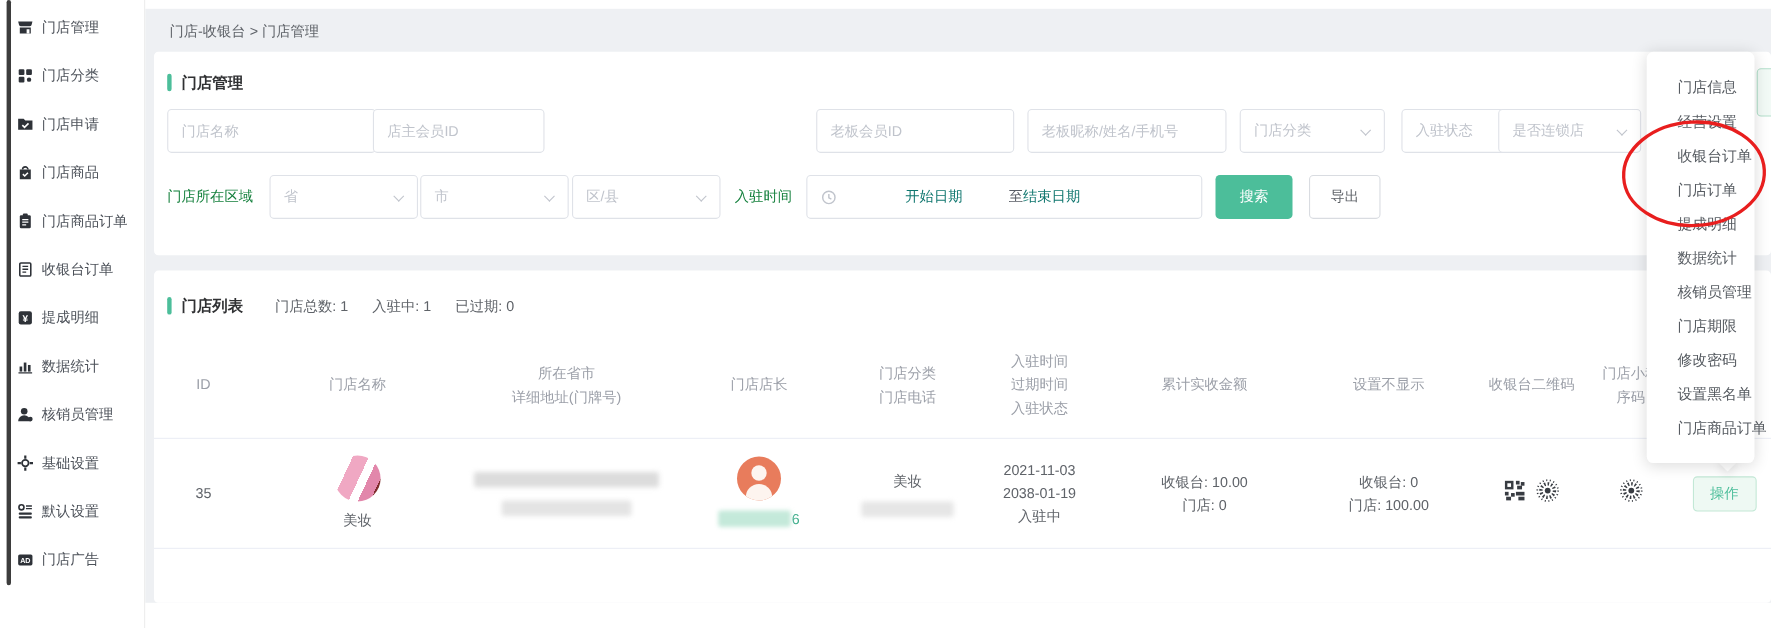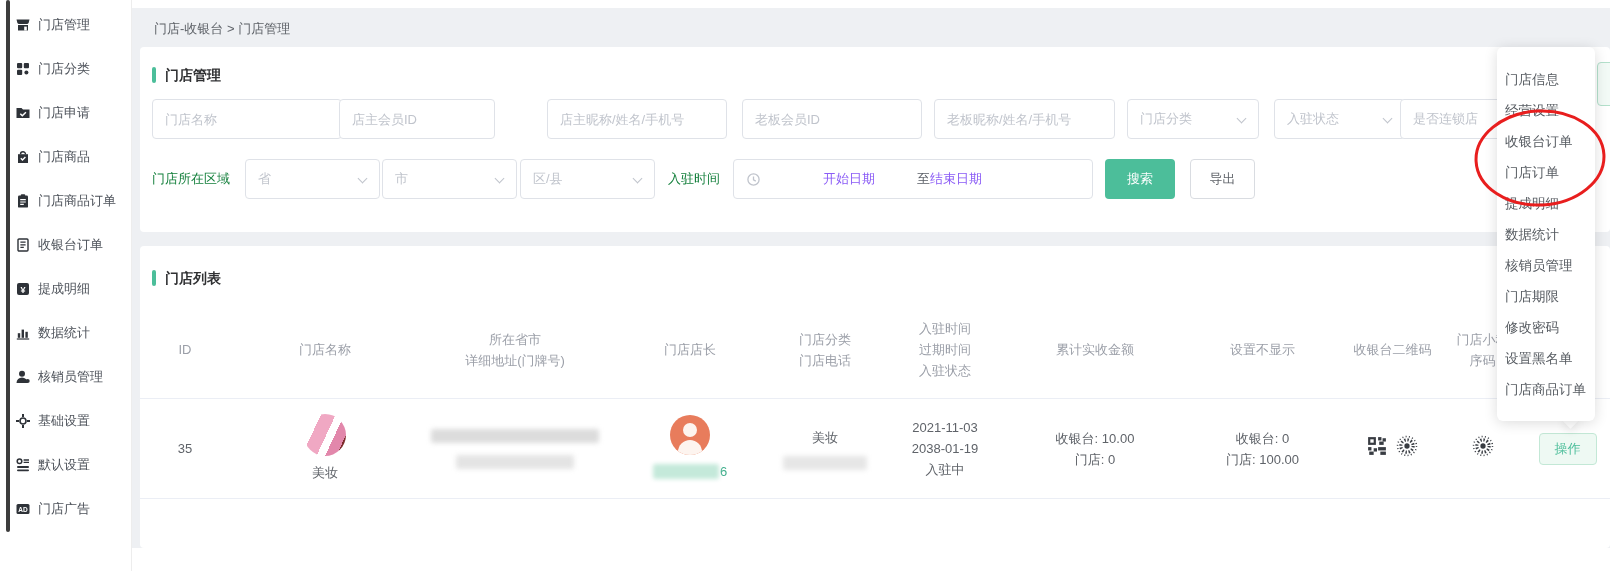--- a/index.html
+++ b/index.html
@@ -26,21 +26,21 @@
   .sec-title { position:absolute; font-size:14px; font-weight:bold; color:#303133; }
 
   .f-input { position:absolute; height:40px; border:1px solid #dfe2e8; border-radius:4px; background:#fff; font-size:13px; color:#606266; padding:0 12px; outline:none; font-family:inherit; }
   .f-input::placeholder { color:#c0c4cc; }
   .f-select { position:absolute; height:40px; border:1px solid #dfe2e8; border-radius:4px; background:#fff; display:flex; align-items:center; padding:0 12px; cursor:pointer; }
   .f-select .sel-text { font-size:13px; color:#c0c4cc; white-space:nowrap; overflow:hidden; }
   .chev { position:absolute; right:13px; top:15px; width:7px; height:7px; border-right:1.4px solid #c0c4cc; border-bottom:1.4px solid #c0c4cc; transform:rotate(45deg); }
   .f-label { position:absolute; height:40px; line-height:40px; font-size:13px; color:#15803d; white-space:nowrap; }
 
   .date-box { position:absolute; height:40px; border:1px solid #dfe2e8; border-radius:4px; background:#fff; display:flex; align-items:center; }
-  .date-ph { font-size:13px; color:#8b5cf6; }
+  .date-ph { font-size:13px; color:#0f766e; }
   .date-to { font-size:13px; color:#5a5e66; }
 
   .btn-search { position:absolute; height:40px; background:#4cbe9a; color:#fff; border:none; border-radius:4px; font-size:13px; cursor:pointer; font-family:inherit; }
   .btn-export { position:absolute; height:40px; background:#fff; color:#5f6369; border:1px solid #d9dce1; border-radius:4px; font-size:13px; cursor:pointer; font-family:inherit; }
 
   
   .stats { position:absolute; left:110px; top:24px; display:flex; gap:22px; font-size:13px; color:#5f6369; }
   .stat-item { white-space:nowrap; }
 
   .thead { position:absolute; left:0; top:55px; width:1470px; height:98px; display:flex; align-items:center; border-bottom:1px solid #ebeef5; }
@@ -60,21 +60,21 @@
   .redact { border-radius:2px; filter:blur(2.5px); }
   .phone-line { display:flex; align-items:center; margin-top:6px; }
   .phone-redact { width:66px; height:15px; background:#c4e9da; border-radius:2px; filter:blur(2px); }
   .phone-suffix { font-size:13px; color:#3fae8c; margin-left:1px; }
 
   .btn-op { padding:0; width:58px; height:32px; background:#eef9f3; border:1px solid #c3e8d6; border-radius:4px; color:#4cbe9a; font-size:13px; cursor:pointer; font-family:inherit; }
 
   
   .dropdown { position:absolute; left:1497px; top:47px; width:98px; height:374px; background:#fff; border-radius:6px;
     box-shadow:0 2px 14px rgba(0,0,0,.14); z-index:50; padding-top:17px; }
-  .dd-item { height:31px; line-height:31px; padding-left:8px; font-size:13.5px; color:#565b61; cursor:pointer; white-space:nowrap; }
+  .dd-item { height:31px; line-height:31px; padding-left:28px; font-size:13.5px; color:#565b61; cursor:pointer; white-space:nowrap; }
   .dd-caret { position:absolute; left:1564px; top:413px; width:13px; height:13px; background:#fff; transform:rotate(45deg);
     box-shadow:3px 3px 8px rgba(0,0,0,.08); z-index:49; }
 
   .sliver-btn { position:absolute; left:1597px; top:62px; width:30px; height:44px; background:#f2faf6; border:1px solid #b3e0cb; border-radius:4px; z-index:40; cursor:pointer; }
 
   .annotation { position:absolute; left:1470px; top:104px; width:140px; height:110px; z-index:60; pointer-events:none; }
 
   .qr-icons { display:flex; align-items:center; gap:9px; }
 </style>
 </head>
@@ -207,33 +207,32 @@
 
   <div class="content-bg"></div>
   <div class="breadcrumb">门店-收银台 &gt; 门店管理</div>
 
   <div class="card card1">
     <div class="sec-bar" style="left:12px;top:20px"></div>
     <div class="sec-title" style="left:25px;top:20px">门店管理</div>
 
     <input class="f-input" style="left: 12px; top: 52px; width: 190px;" placeholder="门店名称">
     <input class="f-input" style="left: 199px; top: 52px; width: 156px;" placeholder="店主会员ID">
-    <input class="f-input" style="left: 407px; top: 52px; width: 180px;" placeholder="店主昵称/姓名/手机号">
     <input class="f-input" style="left: 602px; top: 52px; width: 180px;" placeholder="老板会员ID">
     <input class="f-input" style="left: 794px; top: 52px; width: 181px;" placeholder="老板昵称/姓名/手机号">
 
     <div class="f-select" style="left:987px;top:52px;width:132px">
       <span class="sel-text">门店分类</span>
       <span class="chev"></span>
     </div>
     <div class="f-select" style="left:1134px;top:52px;width:131px">
       <span class="sel-text">入驻状态</span>
       <span class="chev"></span>
     </div>
-    <div class="f-select" style="left:1260px;top:52px;width:130px">
+    <div class="f-select" style="left:1222px;top:52px;width:130px">
       <span class="sel-text">是否连锁店</span>
       <span class="chev"></span>
     </div>
 
     <div class="f-label" style="left:12px;top:112px">门店所在区域</div>
     <div class="f-select" style="left:105px;top:112px;width:135px">
       <span class="sel-text">省</span>
       <span class="chev"></span>
     </div>
     <div class="f-select" style="left:242px;top:112px;width:135px">
@@ -258,20 +257,25 @@
       <span class="date-ph" style="">结束日期</span>
     </div>
 
     <button class="btn-search" style="left:965px;top:112px;width:70px">搜索</button>
     <button class="btn-export" style="left:1050px;top:112px;width:65px">导出</button>
   </div>
 
   <div class="card card2">
     <div class="sec-bar" style="left:12px;top:24px"></div>
     <div class="sec-title" style="left:25px;top:24px">门店列表</div>
+    <div class="stats">
+      <span class="stat-item"><span>门店总数:</span> <span>1</span></span>
+      <span class="stat-item"><span>入驻中:</span> <span>1</span></span>
+      <span class="stat-item"><span>已过期:</span> <span>0</span></span>
+    </div>
 
     <div class="thead">
       <div class="col c1">ID</div>
       <div class="col c2">门店名称</div>
       <div class="col c3">
         <div>所在省市</div>
         <div>详细地址(门牌号)</div>
       </div>
       <div class="col c4">门店店长</div>
       <div class="col c5">

